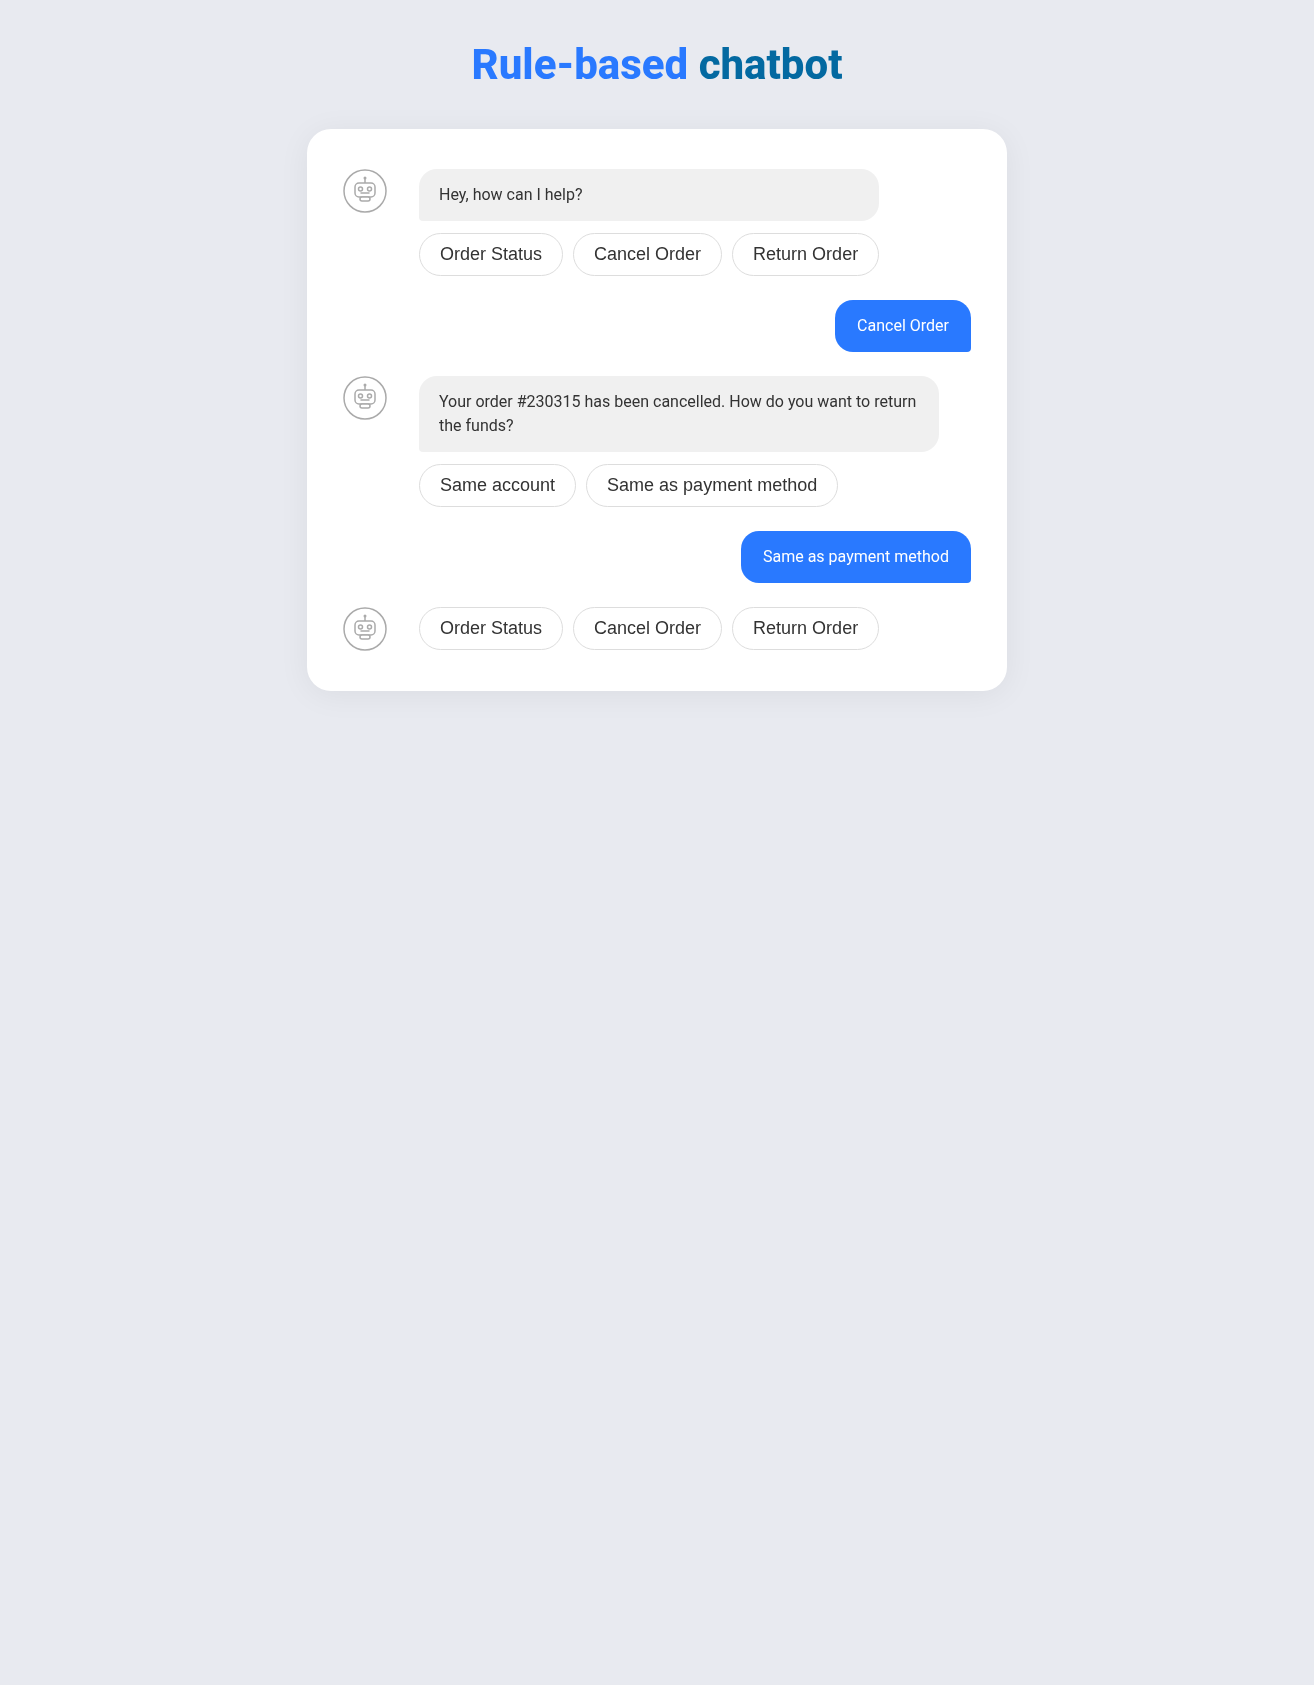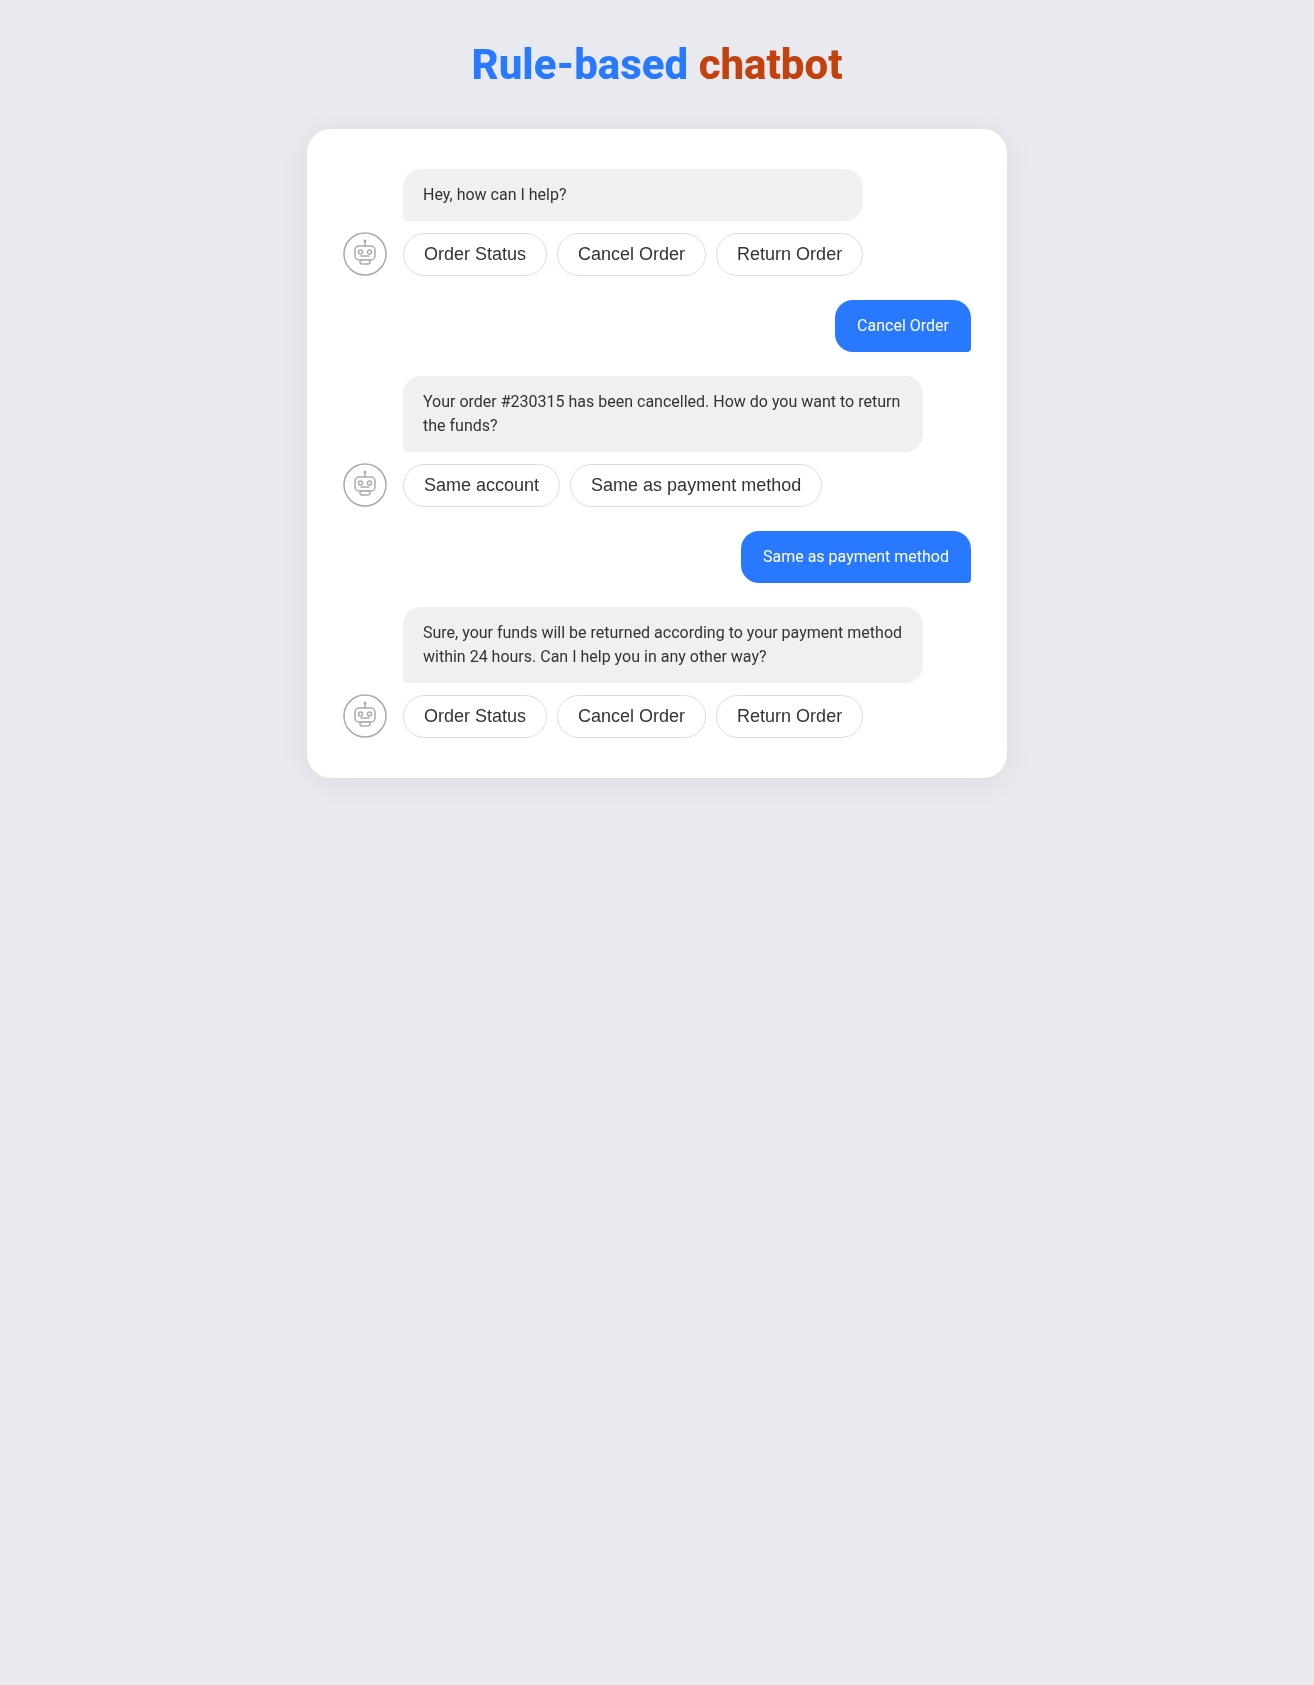--- a/index.html
+++ b/index.html
@@ -32,39 +32,39 @@
       margin-bottom: 40px;
       text-align: center;
     }
 
     .page-title .highlight {
       color: #2979ff;
       text-align: center;
     }
 
     .page-title .normal {
-      color: #c2410c;
+      color: #0369a1;
     }
 
     .chat-container {
       background: #ffffff;
       border-radius: 24px;
       padding: 40px 36px;
       width: 100%;
       display: flex;
       flex-direction: column;
       gap: 24px;
       box-shadow: 0 4px 32px rgba(0,0,0,0.06);
     }
 
     
     .bot-row {
       display: flex;
-      align-items: flex-end;
-      gap: 16px;
+      align-items: flex-start;
+      gap: 32px;
     }
 
     .bot-avatar {
       width: 44px;
       height: 44px;
       flex-shrink: 0;
     }
 
     .bot-avatar svg {
       width: 44px;
@@ -196,21 +196,20 @@
       <circle cx="26.5" cy="20" r="2" fill="none" stroke="#aaa" stroke-width="1.5"></circle>
 
       <line x1="22" y1="14" x2="22" y2="10" stroke="#aaa" stroke-width="1.5"></line>
       <circle cx="22" cy="9" r="1.5" fill="#aaa"></circle>
 
       <rect x="17" y="28" width="10" height="4" rx="2" stroke="#aaa" stroke-width="1.5" fill="white"></rect>
 
       <line x1="18" y1="24" x2="26" y2="24" stroke="#aaa" stroke-width="1.5" stroke-linecap="round"></line>
     </svg></div>
         <div class="bot-content">
-          <div class="bot-bubble">Sure, your funds will be returned according to your payment method within 24 hours. Can I help you in any other way?</div>
           <div class="quick-replies">
             <button class="quick-reply-btn">Order Status</button>
             <button class="quick-reply-btn">Cancel Order</button>
             <button class="quick-reply-btn">Return Order</button>
           </div>
         </div>
       </div>
     </div>
 </div>
 

